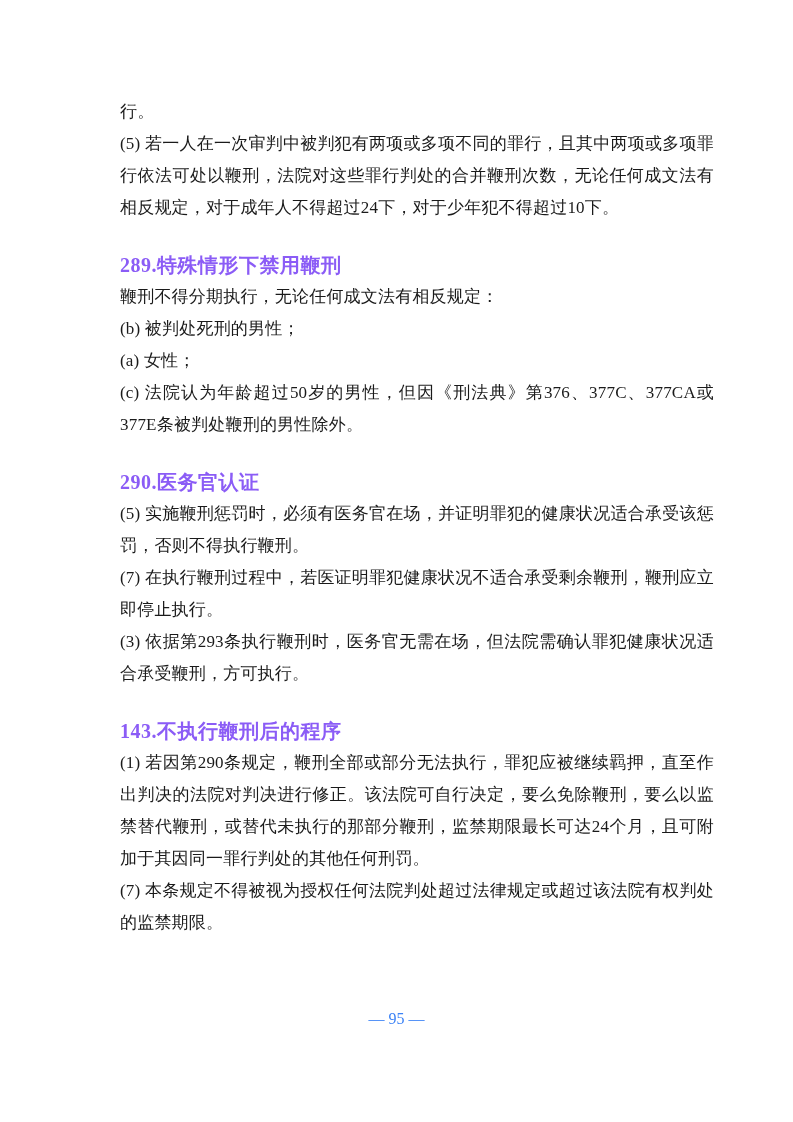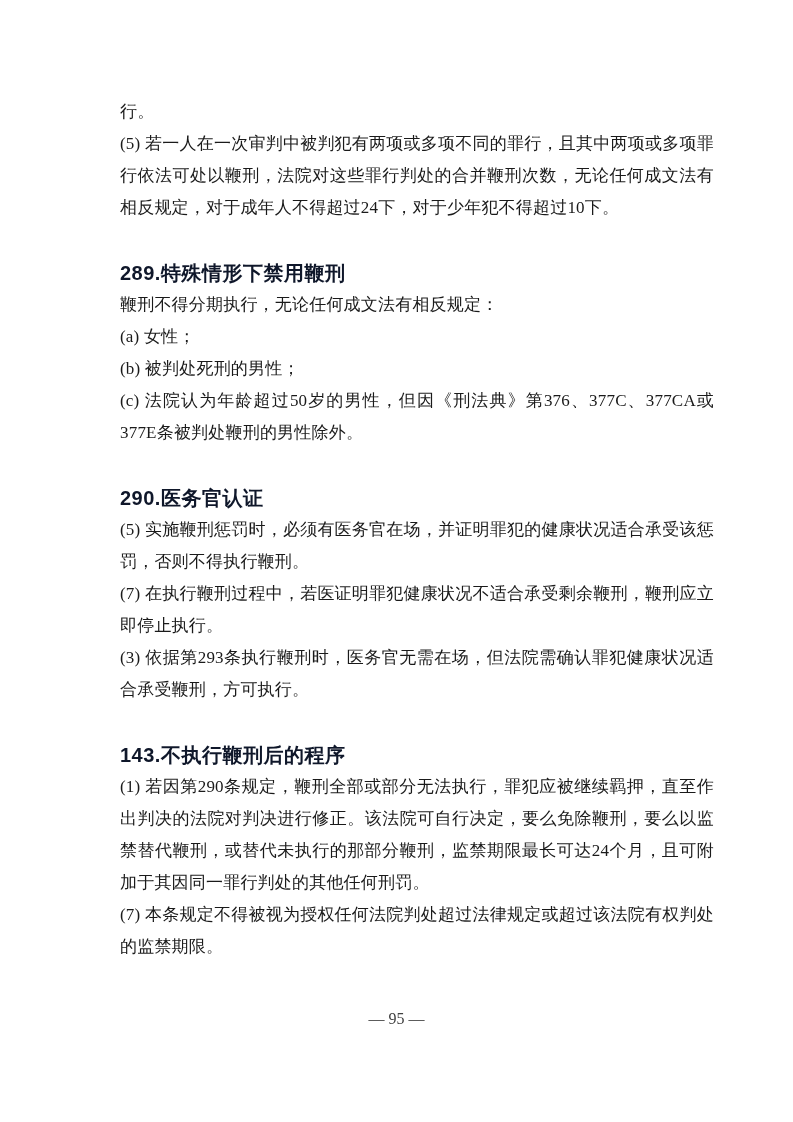--- a/index.html
+++ b/index.html
@@ -24,57 +24,57 @@
   .body-text {
     margin: 0;
     font-family: "Liberation Serif", "DejaVu Serif", serif;
     font-size: 17px;
     line-height: 32px;
     text-align: justify;
     color: #1a1a1a;
     letter-spacing: 0.2px;
   }
   .section-heading {
-    margin: 33px 0 0 0;
-    font-family: Liberation Sans, sans-serif;
+    margin: 25px 0 0 0;
+    font-family: Liberation Serif, serif;
     font-weight: bold;
     font-size: 20px;
     line-height: 32px;
-    color: #0f172a;
+    color: #8b5cf6;
     letter-spacing: 0.5px;
   }
   .page-footer {
     position: absolute;
     left: 0;
     top: 1010px;
     width: 100%;
     text-align: center;
     font-family: "Liberation Serif", "DejaVu Serif", serif;
     font-size: 16px;
-    color: #404040;
+    color: #3b82f6;
   }
 </style>
 </head>
 <body>
 
 <div class="page">
 
   <main class="content">
 
     <p class="body-text">行。</p>
 
     <p class="body-text">(5) 若一人在一次审判中被判犯有两项或多项不同的罪行，且其中两项或多项罪行依法可处以鞭刑，法院对这些罪行判处的合并鞭刑次数，无论任何成文法有相反规定，对于成年人不得超过24下，对于少年犯不得超过10下。</p>
 
     <h2 class="section-heading">289.特殊情形下禁用鞭刑</h2>
 
     <p class="body-text">鞭刑不得分期执行，无论任何成文法有相反规定：</p>
 
+    <p class="body-text">(b) 被判处死刑的男性；</p>
+
     <p class="body-text">(a) 女性；</p>
-
-    <p class="body-text">(b) 被判处死刑的男性；</p>
 
     <p class="body-text">(c) 法院认为年龄超过50岁的男性，但因《刑法典》第376、377C、377CA或377E条被判处鞭刑的男性除外。</p>
 
     <h2 class="section-heading">290.医务官认证</h2>
 
     <p class="body-text">(5) 实施鞭刑惩罚时，必须有医务官在场，并证明罪犯的健康状况适合承受该惩罚，否则不得执行鞭刑。</p>
 
     <p class="body-text">(7) 在执行鞭刑过程中，若医证明罪犯健康状况不适合承受剩余鞭刑，鞭刑应立即停止执行。</p>
 
     <p class="body-text">(3) 依据第293条执行鞭刑时，医务官无需在场，但法院需确认罪犯健康状况适合承受鞭刑，方可执行。</p>

